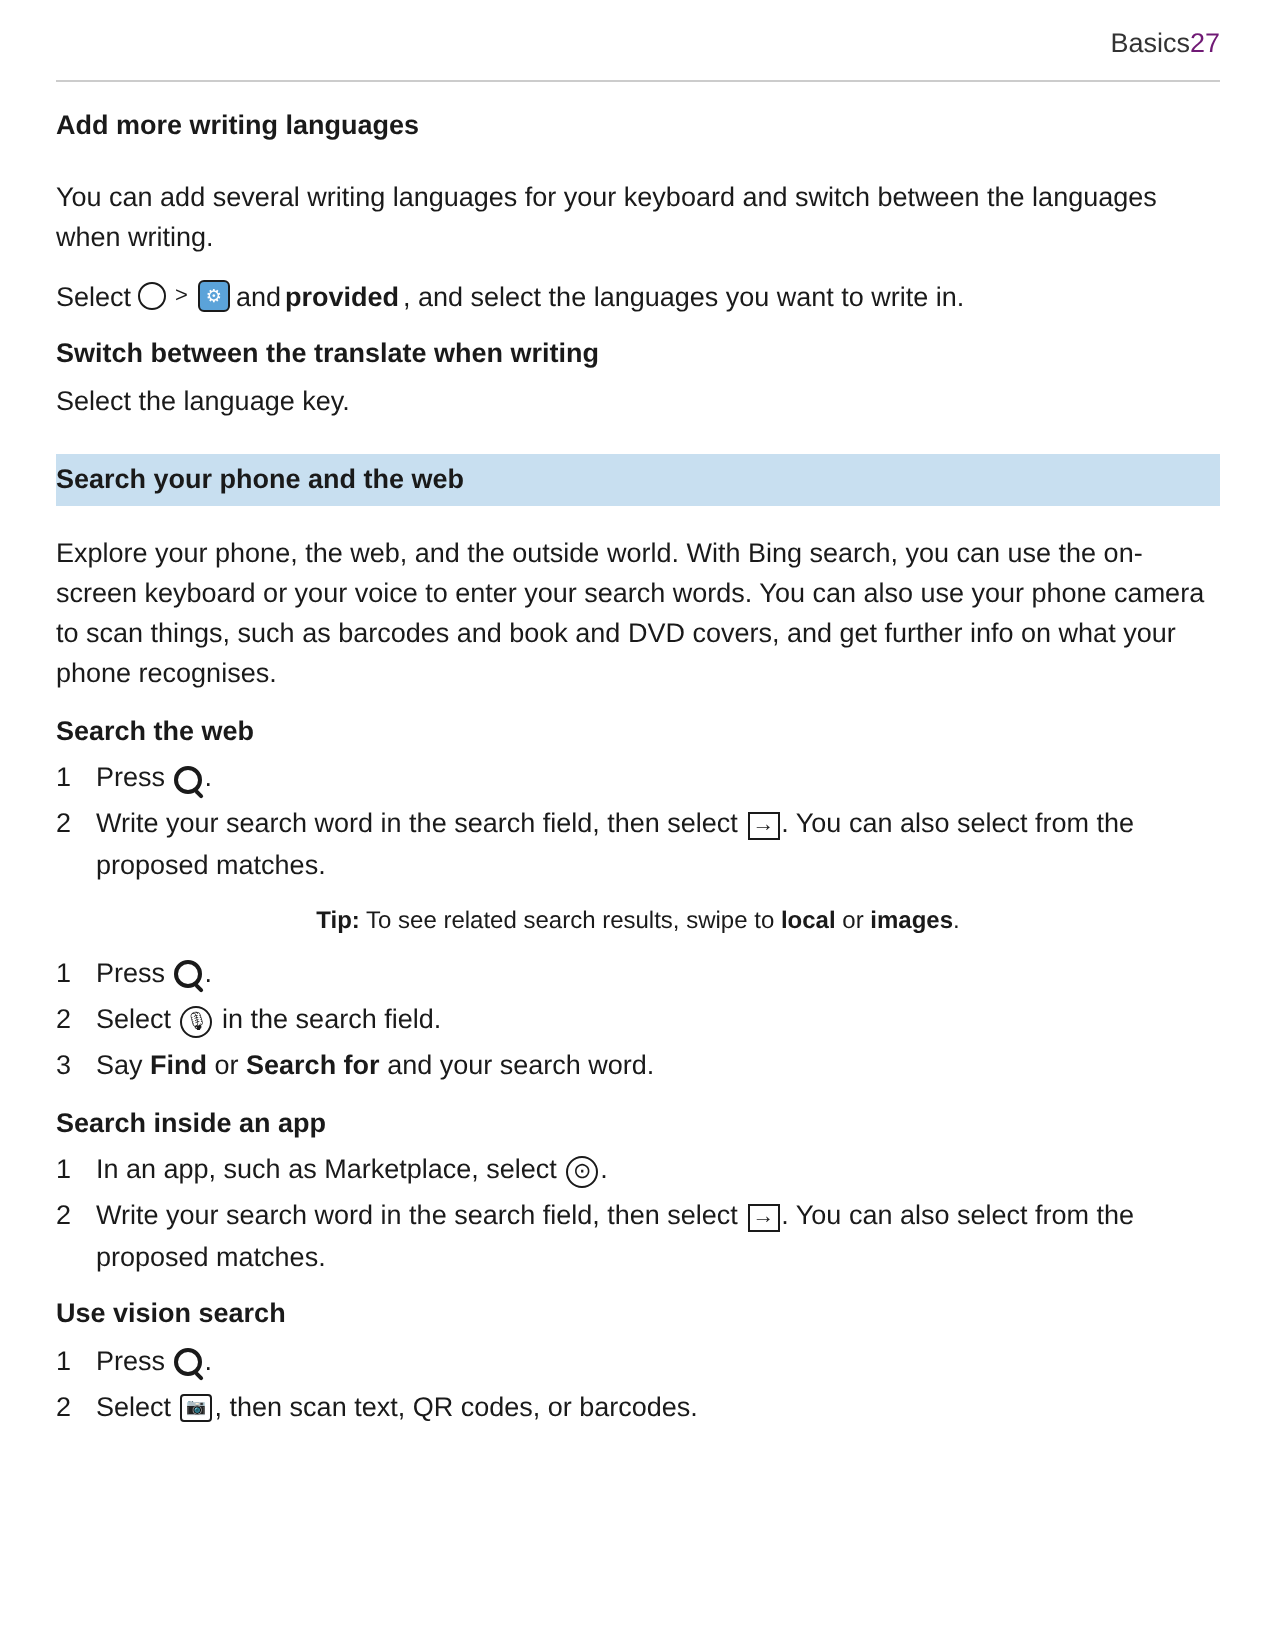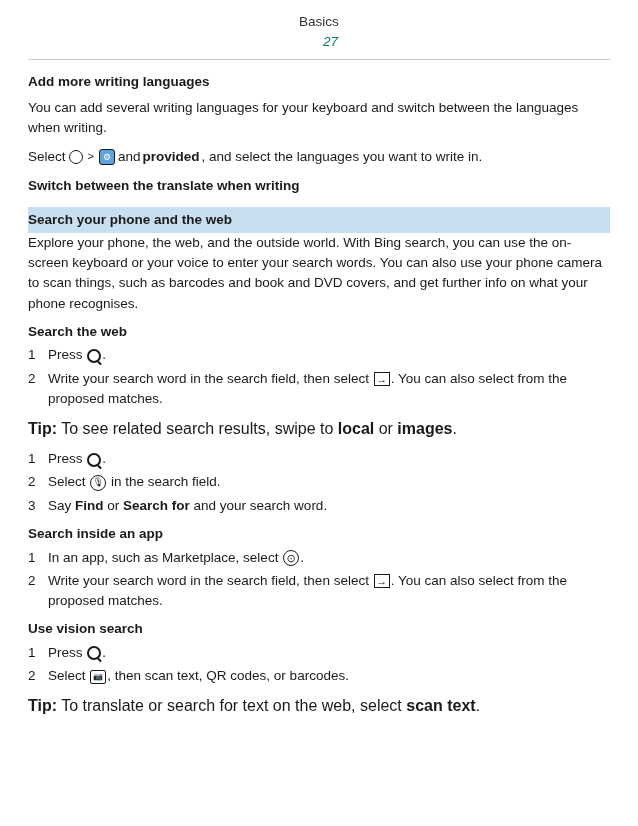--- a/index.html
+++ b/index.html
@@ -22,45 +22,43 @@
       padding: 8px 28px 20px 28px;
     }
 
     .header-bar {
       display: flex;
       justify-content: flex-end;
       align-items: center;
       padding: 4px 0 8px 0;
       border-bottom: 1px solid #ccc;
       margin-bottom: 12px;
-      flex-direction: column;
     }
 
     .header-title {
       font-size: 13.5px;
       color: #333;
     }
 
     .header-page {
       font-size: 13.5px;
-      color: #0f766e;
-      margin-left: 23px;
-      font-style: italic;
+      color: #701a75;
+      margin-left: 0;
     }
 
     .section-title {
       font-weight: bold;
       font-size: 13.5px;
-      margin-bottom: 6px;
+      margin-bottom: 17px;
     }
 
     .section-subtitle-block {
       background-color: #c8dff0;
       padding: 3px 0;
-      margin-bottom: 0;
+      margin-bottom: 14px;
     }
 
     .section-subtitle-block .section-title {
       margin-bottom: 0;
     }
 
     .paragraph {
       margin-bottom: 8px;
       font-size: 13.5px;
       line-height: 1.5;
@@ -94,23 +92,24 @@
       min-width: 20px;
       font-size: 13.5px;
       color: #1a1a1a;
     }
 
     .numbered-list li .content {
       flex: 1;
     }
 
     .tip-line {
-      font-size: 16px;
+      font-size: 12px;
       margin-bottom: 8px;
       line-height: 1.5;
+      text-align: center;
     }
 
     
     .icon-search {
       display: inline-block;
       width: 14px;
       height: 14px;
       border: 2px solid #1a1a1a;
       border-radius: 50%;
       position: relative;
@@ -280,20 +279,21 @@
       <span>Select</span>
       <span class="icon-circle"></span>
       <span class="chevron">&gt;</span>
       <span class="icon-settings"></span>
       <span>and</span>
       <span class="bold">provided</span>
       <span>, and select the languages you want to write in.</span>
     </div>
 
     <div class="subsection-title">Switch between the translate when writing</div>
+    <div class="paragraph">Select the language key.</div>
   </div>
 
   <div class="spacer"></div>
 
   <div class="section-subtitle-block">
     <div class="section-title" style="padding-left:0;">Search your phone and the web</div>
   </div>
 
   <div>
     <div class="paragraph">Explore your phone, the web, and the outside world. With Bing search, you can use the on-screen keyboard or your voice to enter your search words. You can also use your phone camera to scan things, such as barcodes and book and DVD covers, and get further info on what your phone recognises.</div>
@@ -364,19 +364,16 @@
         </span>
       </li>
       <li>
         <span class="num">2</span>
         <span class="content">
           <span>Select </span><span class="icon-camera"></span><span>, then scan text, QR codes, or barcodes.</span>
         </span>
       </li>
     </ul>
 
-    <div class="tip-line">
-      <span class="bold">Tip:</span><span> To translate or search for text on the web, select </span><span class="bold">scan text</span><span>.</span>
-    </div>
 
   </div>
 
 </div>
 
 </body></html>

